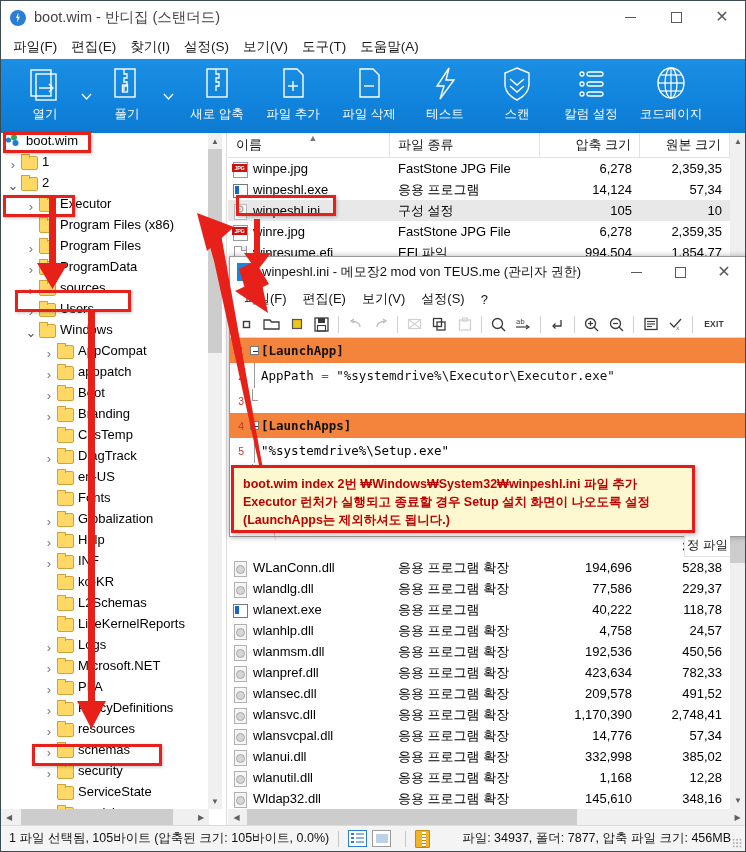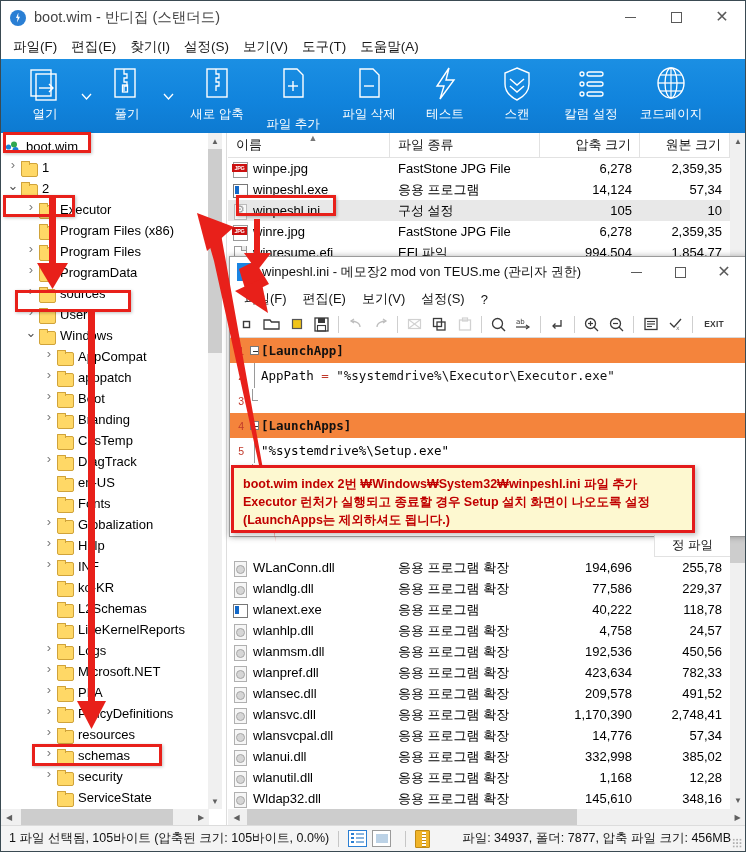--- a/index.html
+++ b/index.html
@@ -71,21 +71,21 @@
 
   
   .tree-pane {
     position: absolute; left: 0; top: 132px; width: 226px; height: 692px;
     background: #fff; border-right: 1px solid #ddd; overflow: hidden;
   }
   .tree-scroll {
     position: absolute; left: 0; top: 0; width: 208px; height: 676px; overflow: hidden;
   }
   .trow {
-    height: 21px; display: flex; align-items: flex-end; font-size: 13px;
+    height: 21px; display: flex; align-items: flex-start; font-size: 13px;
     color: #000; white-space: nowrap; position: relative;
   }
   .chev {
     width: 16px; height: 21px; display: flex; align-items: center; justify-content: center;
     color: #7a7a7a; font-size: 9px; flex: 0 0 16px;
   }
   .chev.open { color: #505050; }
   .folder {
     width: 16px; height: 14px; flex: 0 0 16px; margin-right: 5px; position: relative;
   }
@@ -339,21 +339,21 @@
     <div class="rb-btn" style="min-width:76px;">
       <div class="rb-ico">
         <svg width="40" height="38" viewBox="0 0 40 38">
             <rect x="10" y="3" width="20" height="28" fill="none" stroke="#fff" stroke-width="1.4"></rect>
             <path d="M19 3 v5 h3 v4 h-3 v4 h3 v4 h-3 v5" fill="none" stroke="#fff" stroke-width="1.3"></path>
           </svg>
       </div>
       <div class="rb-lbl">새로 압축</div>
     </div>
 
-    <div class="rb-btn" style="min-width:76px;justify-content:space-between;">
+    <div class="rb-btn" style="min-width:76px;">
       <div class="rb-ico">
         <svg width="40" height="38" viewBox="0 0 40 38">
             <path d="M11 3 h13 l6 6 v22 h-19 z" fill="none" stroke="#fff" stroke-width="1.4"></path>
             <line x1="20" y1="15" x2="20" y2="25" stroke="#fff" stroke-width="1.4"></line>
             <line x1="15" y1="20" x2="25" y2="20" stroke="#fff" stroke-width="1.4"></line>
           </svg>
       </div>
       <div class="rb-lbl">파일 추가</div>
     </div>
 
@@ -684,21 +684,21 @@
         </div>
       </div>
     <div id="rows-bottom">
         <div class="lrow">
           <div class="cell name c-name">
             <span class="fico dll"></span>
             <span>WLanConn.dll</span>
           </div>
           <div class="cell c-type">응용 프로그램 확장</div>
           <div class="cell num c-csize">194,696</div>
-          <div class="cell num c-osize">255,78</div>
+          <div class="cell num c-osize">528,38</div>
         </div>
         <div class="lrow">
           <div class="cell name c-name">
             <span class="fico dll"></span>
             <span>wlandlg.dll</span>
           </div>
           <div class="cell c-type">응용 프로그램 확장</div>
           <div class="cell num c-csize">77,586</div>
           <div class="cell num c-osize">229,37</div>
         </div>
@@ -808,21 +808,21 @@
       <div class="thumb"></div>
       <div class="arrow dn">▼</div>
     </div>
     <div class="list-hscroll">
       <div class="arrow">◀</div>
       <div class="track">
           <div class="thumb"></div>
         </div>
       <div class="arrow">▶</div>
     </div>
-  <div style="position: absolute; right: 16px; top: 402px; height: 22px; padding: 0px 17px; display: flex; align-items: center; font-size: 12.5px; color: rgb(17, 17, 17); background: rgb(255, 255, 255); border-left: 1px solid rgb(226, 226, 226); border-bottom: 1px solid rgb(226, 226, 226); z-index: 3;">정 파일</div>
+  <div style="position: absolute; right: 16px; top: 402px; height: 22px; padding: 0px 2px; display: flex; align-items: center; font-size: 12.5px; color: rgb(17, 17, 17); background: rgb(255, 255, 255); border-left: 1px solid rgb(226, 226, 226); border-bottom: 1px solid rgb(226, 226, 226); z-index: 3;">정 파일</div>
     </div>
 
   <div class="np">
     <div class="np-title">
       <div class="np-ico">2</div>
       <div class="np-ttl">winpeshl.ini - 메모장2 mod von TEUS.me (관리자 권한)</div>
       <div class="np-btns">
         <div class="np-btn">
             <span class="glyph-min"></span>
           </div>

